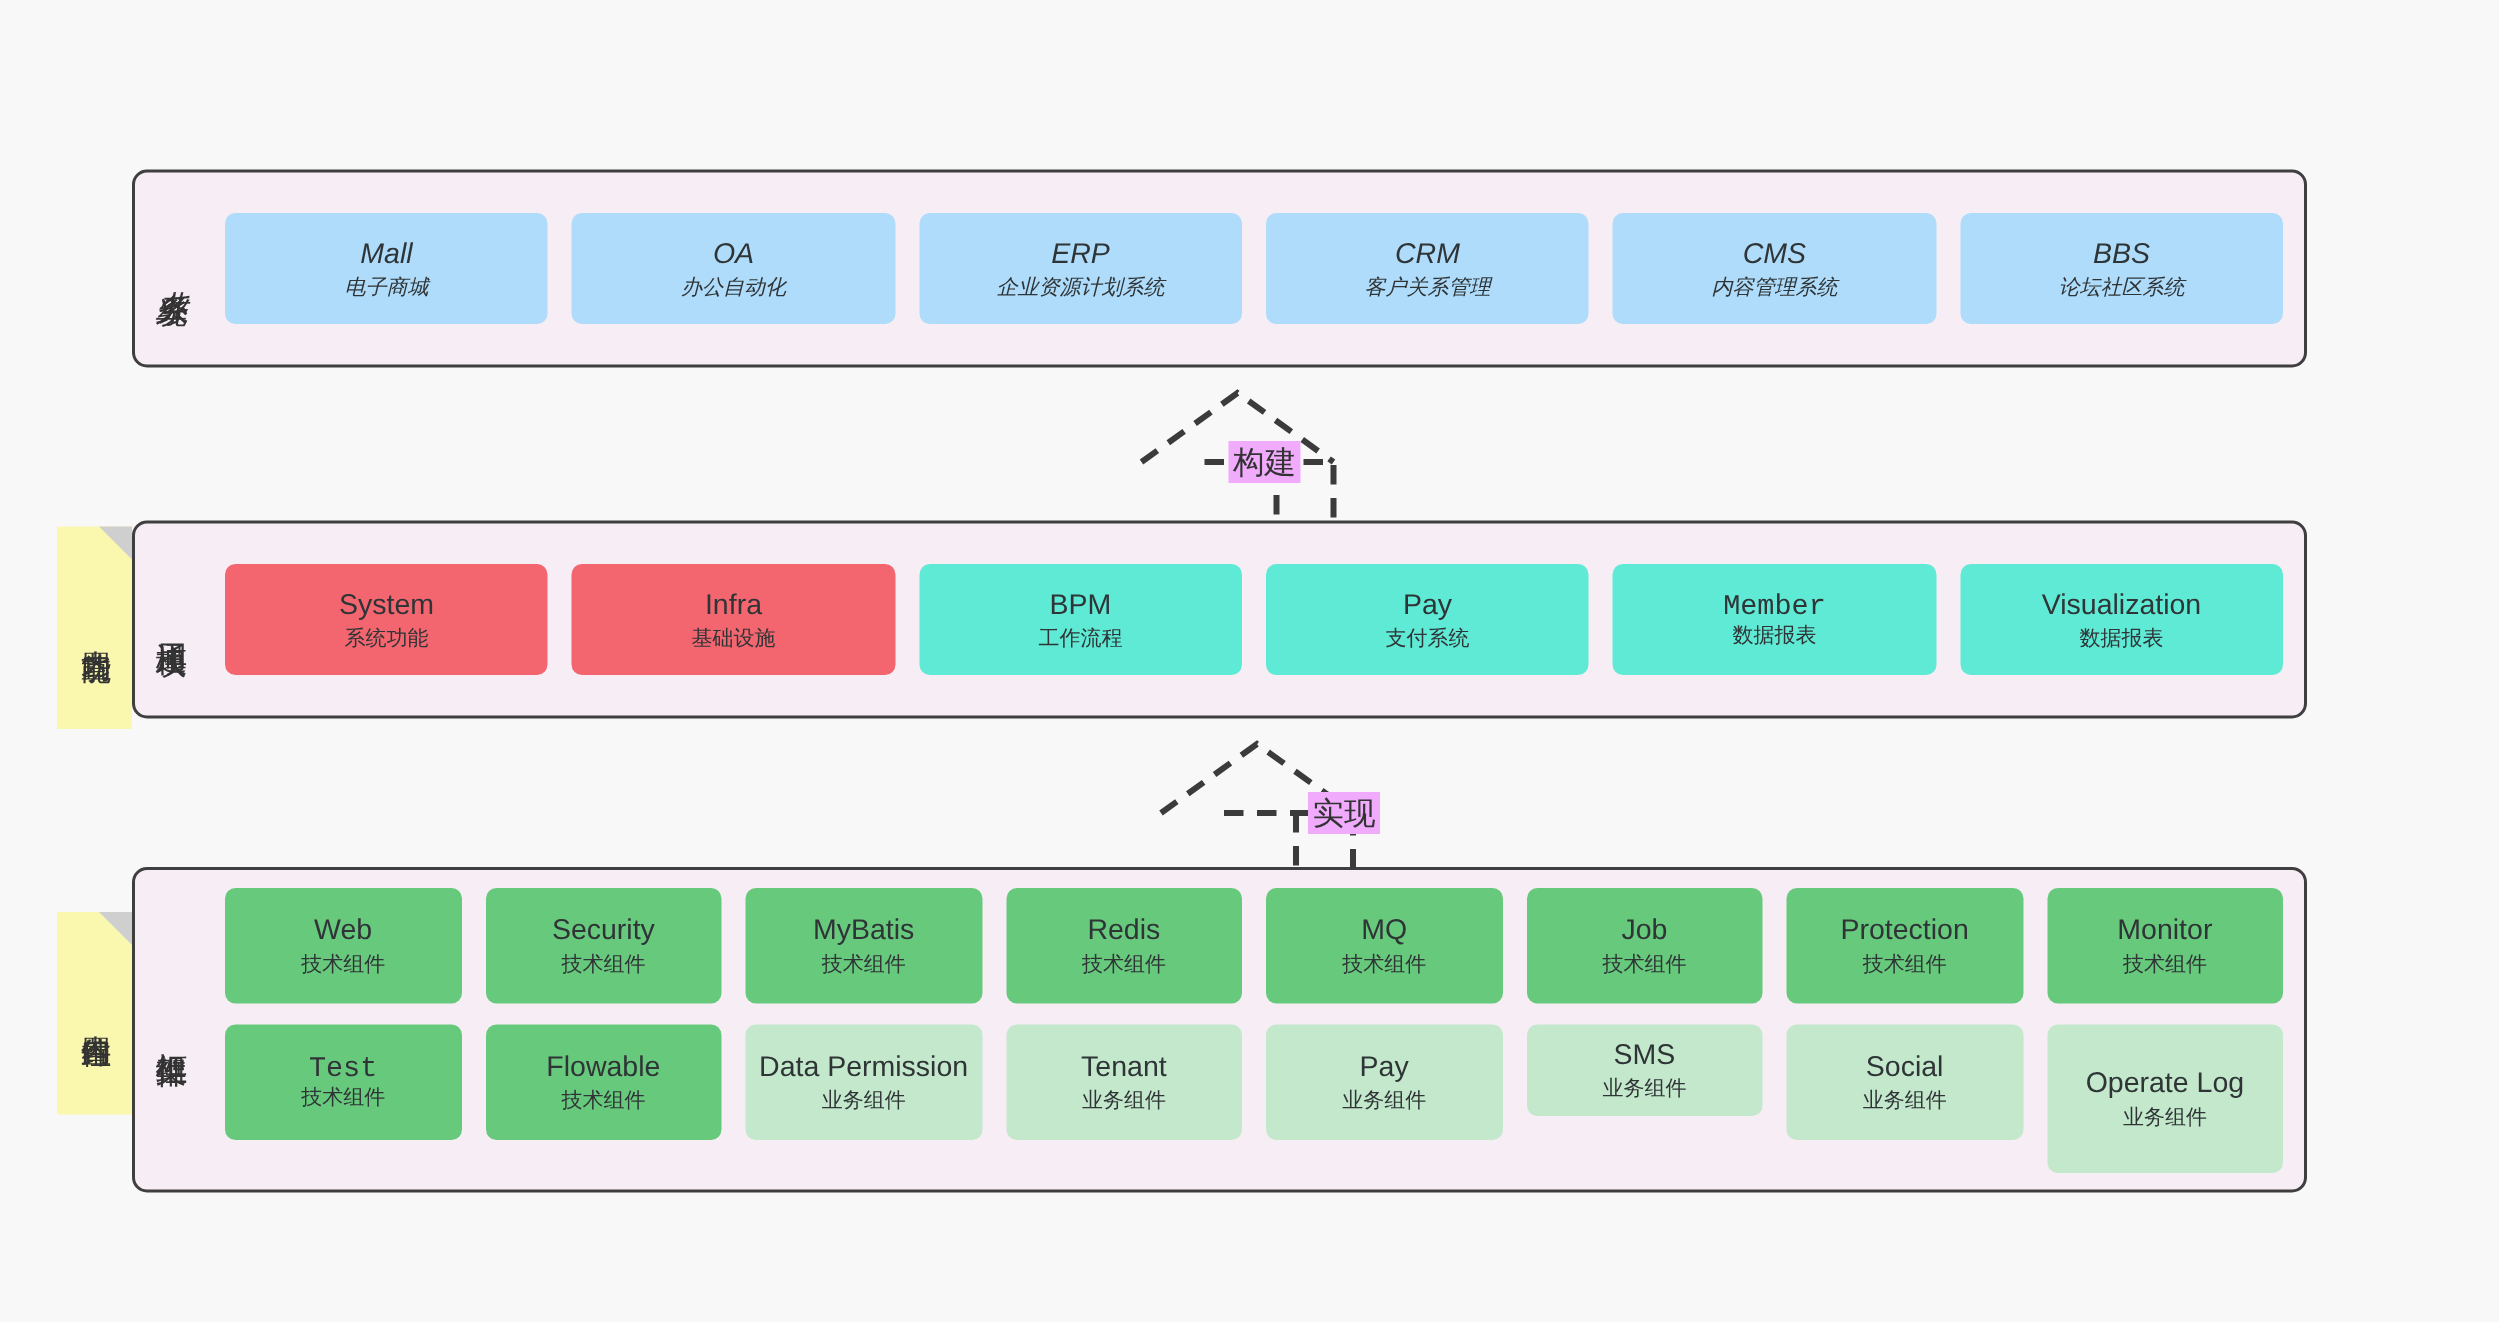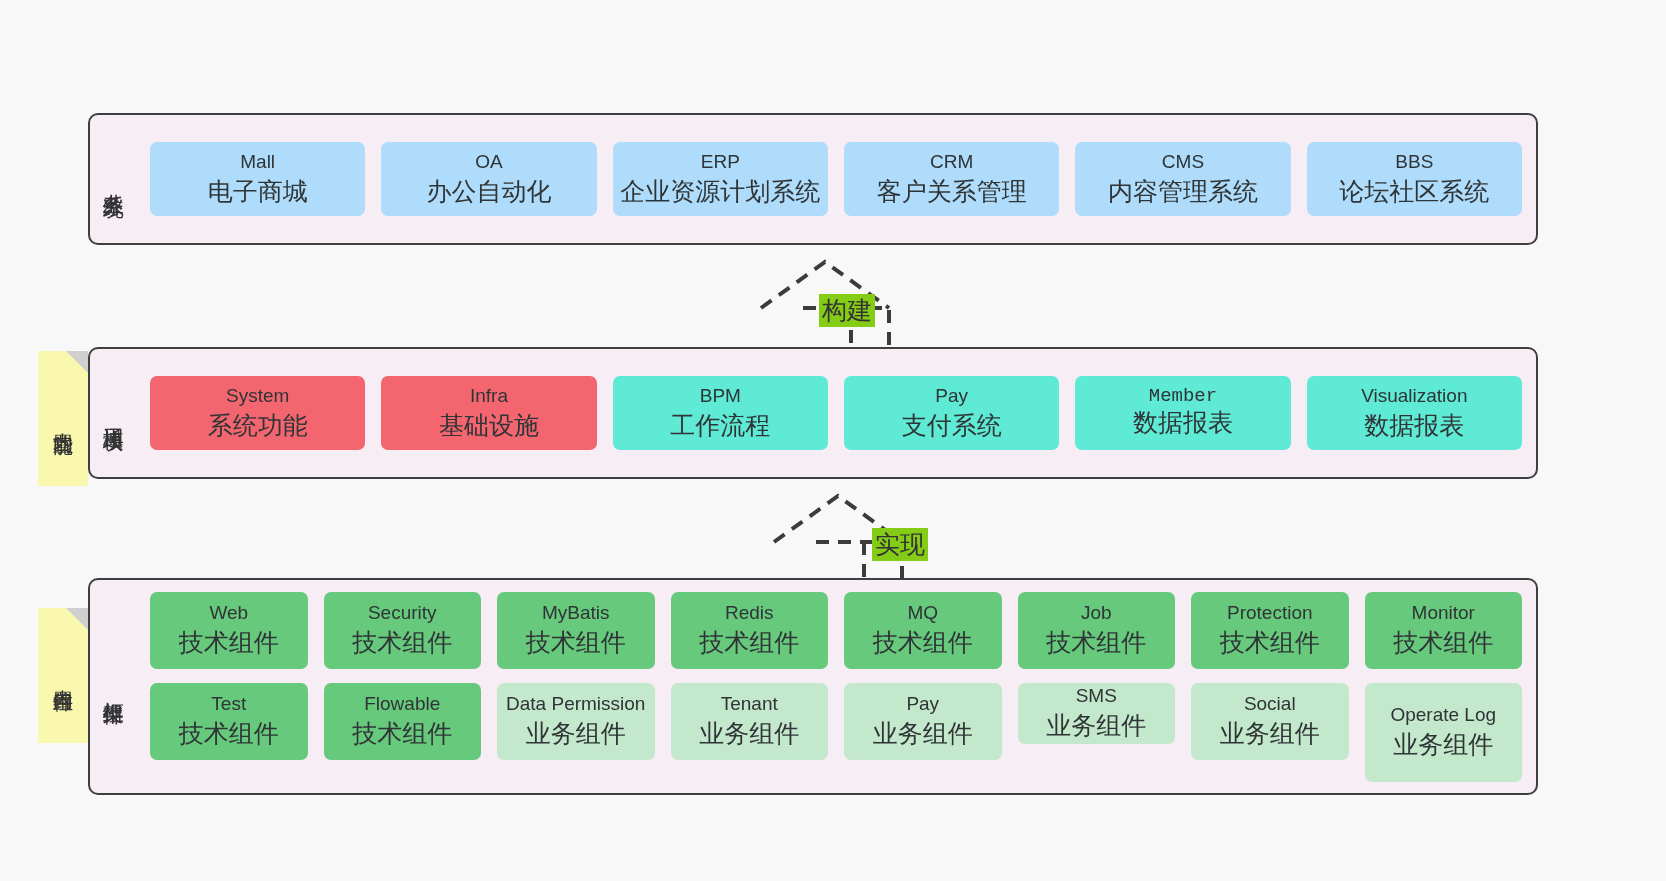--- a/index.html
+++ b/index.html
@@ -60,21 +60,21 @@
     flex-direction:column;
     align-items:center;
     justify-content:center;
     text-align:center;
     font-size:19px;
     line-height:1.30;
     color:#2F3437;
     padding:6px 4px;
     user-select:none;
   }
-  .node .sub{font-size:25px;}
+  .node .sub{font-size:14px;}
   .node.blue        {background:#AEDCFA;}
   .node.red         {background:#F4666F;}
   .node.pinkpale    {background:#5eead4;}
   .node.green       {background:#67C97C;}
   .node.greenpale   {background:#C3E8CB;}
 
   
   .sticky{
     position:absolute;
     background:#FAF8AE;
@@ -98,34 +98,34 @@
     width:0;height:0;
     border-left:22px solid transparent;
     border-top:22px solid #CFCFCF;
   }
 
   
   .arrow{position:absolute;z-index:2;}
   .arrow svg{display:block;overflow:visible;}
   .arrow-label{
     position:absolute;
-    font-size:25px;
+    font-size:21px;
     color:#333;
-    background:#84cc16;
+    background:#f0abfc;
     padding:0 3px;
     white-space:nowrap;
     user-select:none;
   }
 </style>
 </head>
 <body>
 
 <div id="stage">
 
-  <div class="layer" id="layer-0" style="left:88px;top:113px;width:1450px;height:132px;">
+  <div class="layer" id="layer-0" style="left:88px;top:113px;width:1450px;height:132px;font-style:italic;">
     <div class="layer-label">业务系统</div>
     <div class="layer-body">
       <div class="row">
         <div class="node blue" style="height:74px;">
           <span>Mall</span>
           <span class="sub">电子商城</span>
         </div>
         <div class="node blue" style="height:74px;">
           <span>OA</span>
           <span class="sub">办公自动化</span>
@@ -237,21 +237,21 @@
           <span>Protection</span>
           <span class="sub">技术组件</span>
         </div>
         <div class="node green" style="height:77px;">
           <span>Monitor</span>
           <span class="sub">技术组件</span>
         </div>
       </div>
 
       <div class="row">
-        <div class="node green" style="height:77px;">
+        <div class="node green" style="height:77px;font-family:Liberation Mono, monospace;">
           <span>Test</span>
           <span class="sub">技术组件</span>
         </div>
         <div class="node green" style="height:77px;">
           <span>Flowable</span>
           <span class="sub">技术组件</span>
         </div>
         <div class="node greenpale" style="height:77px;">
           <span>Data Permission</span>
           <span class="sub">业务组件</span>

